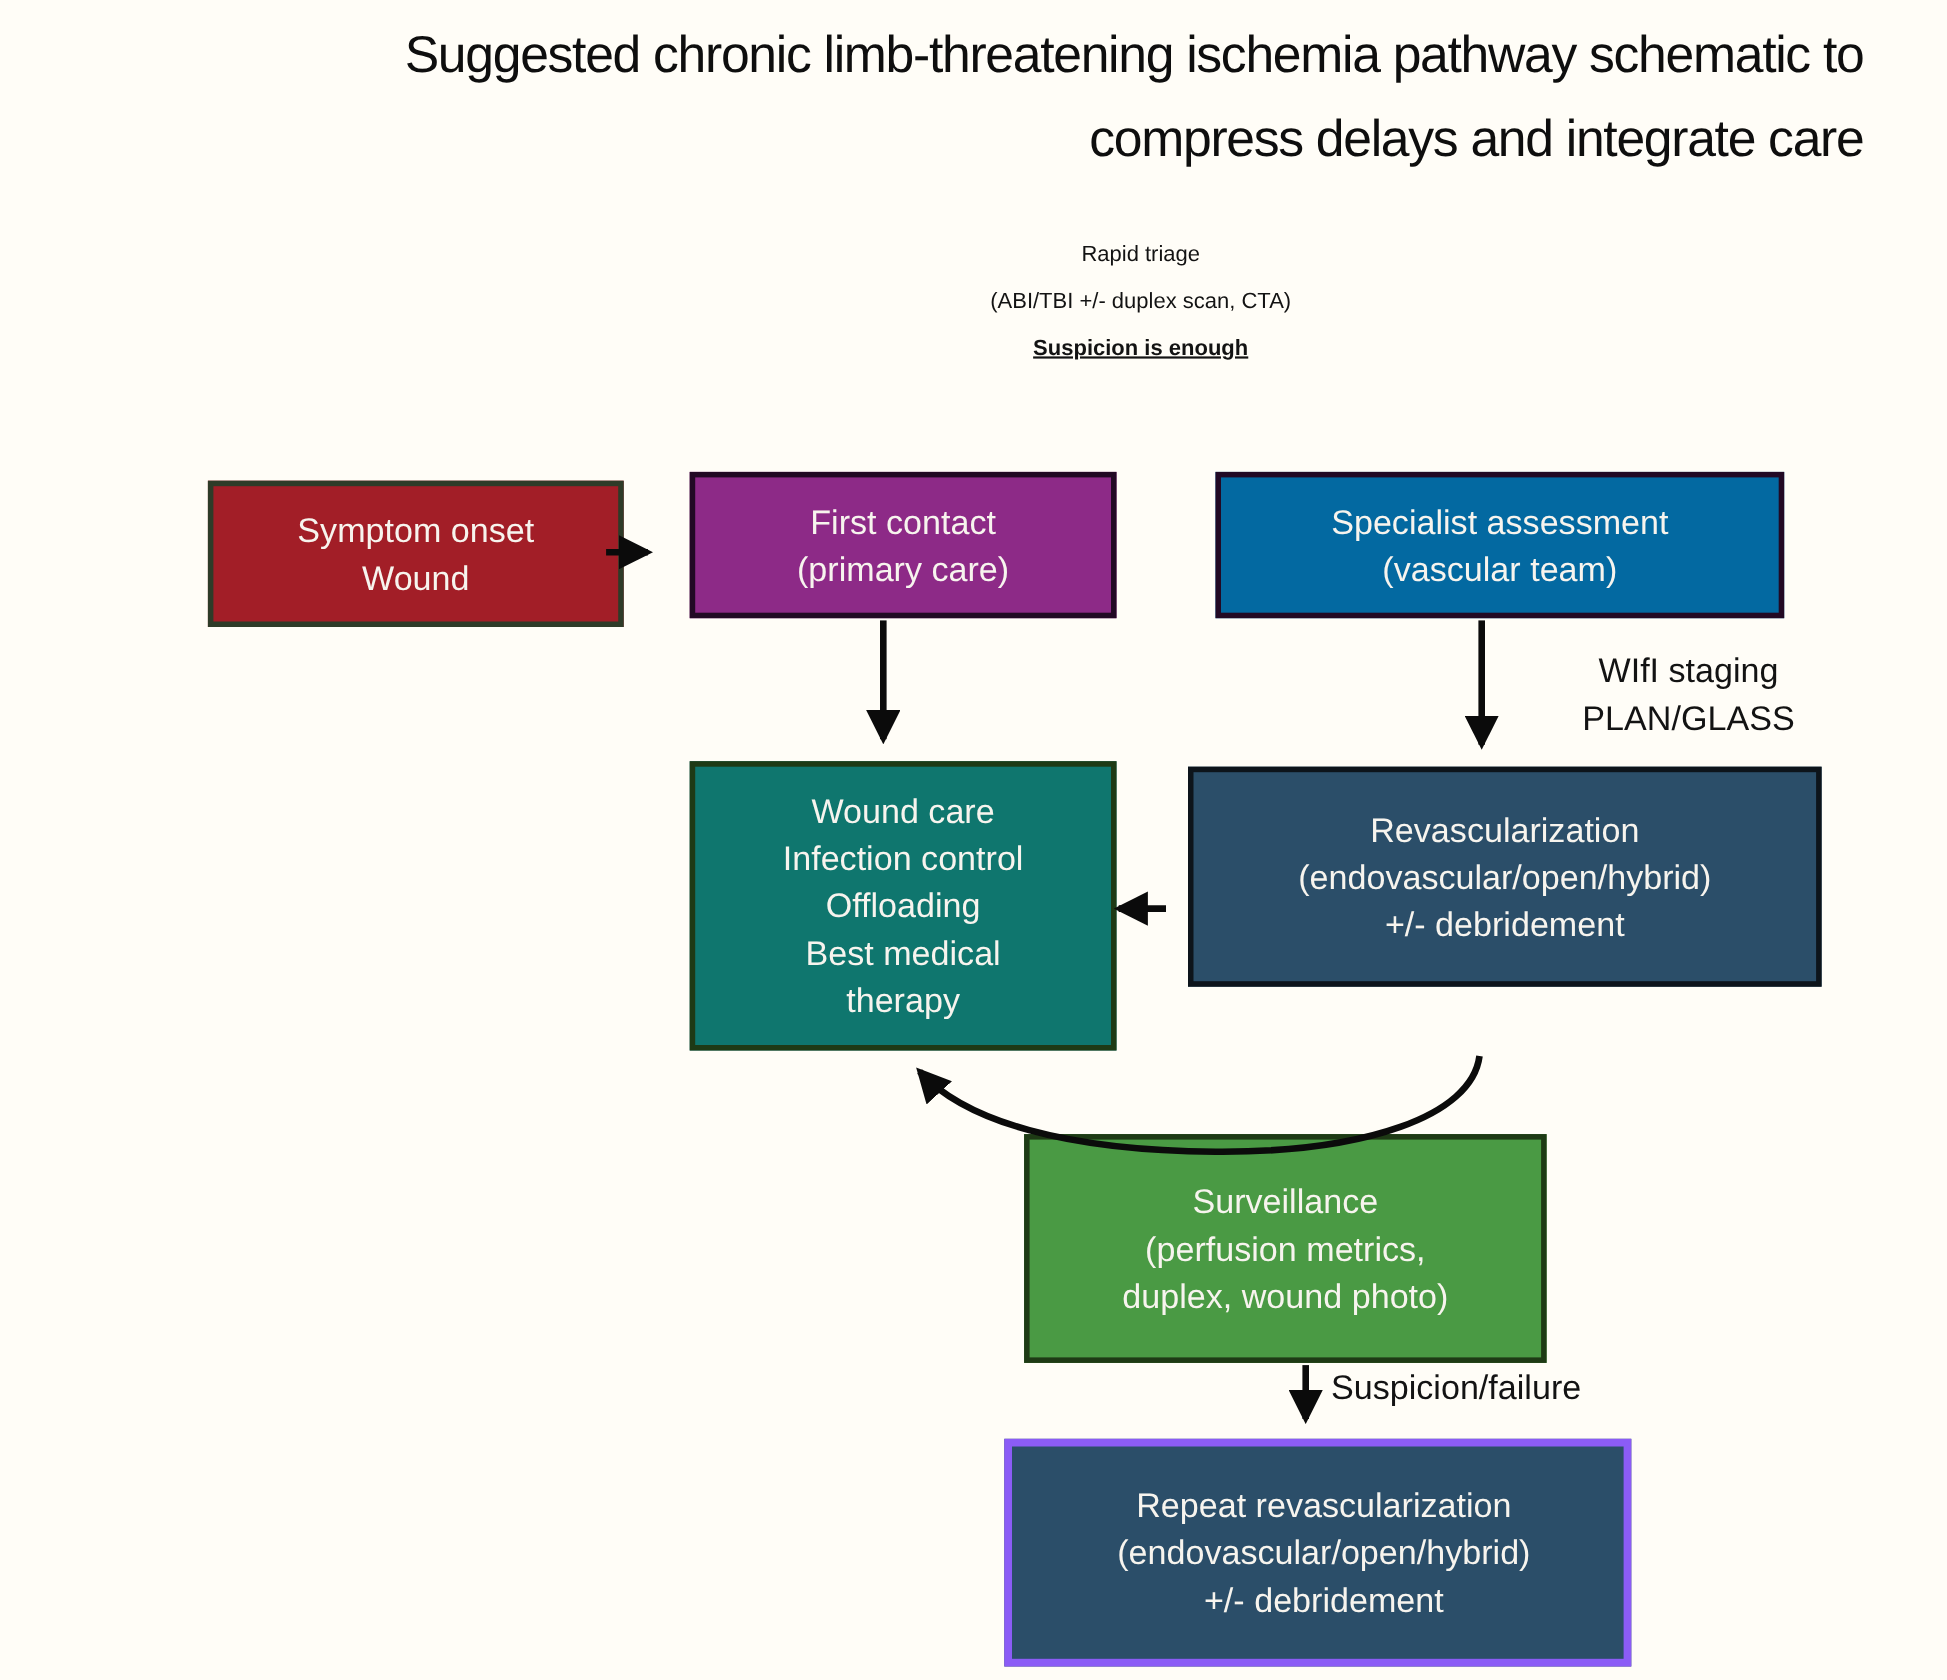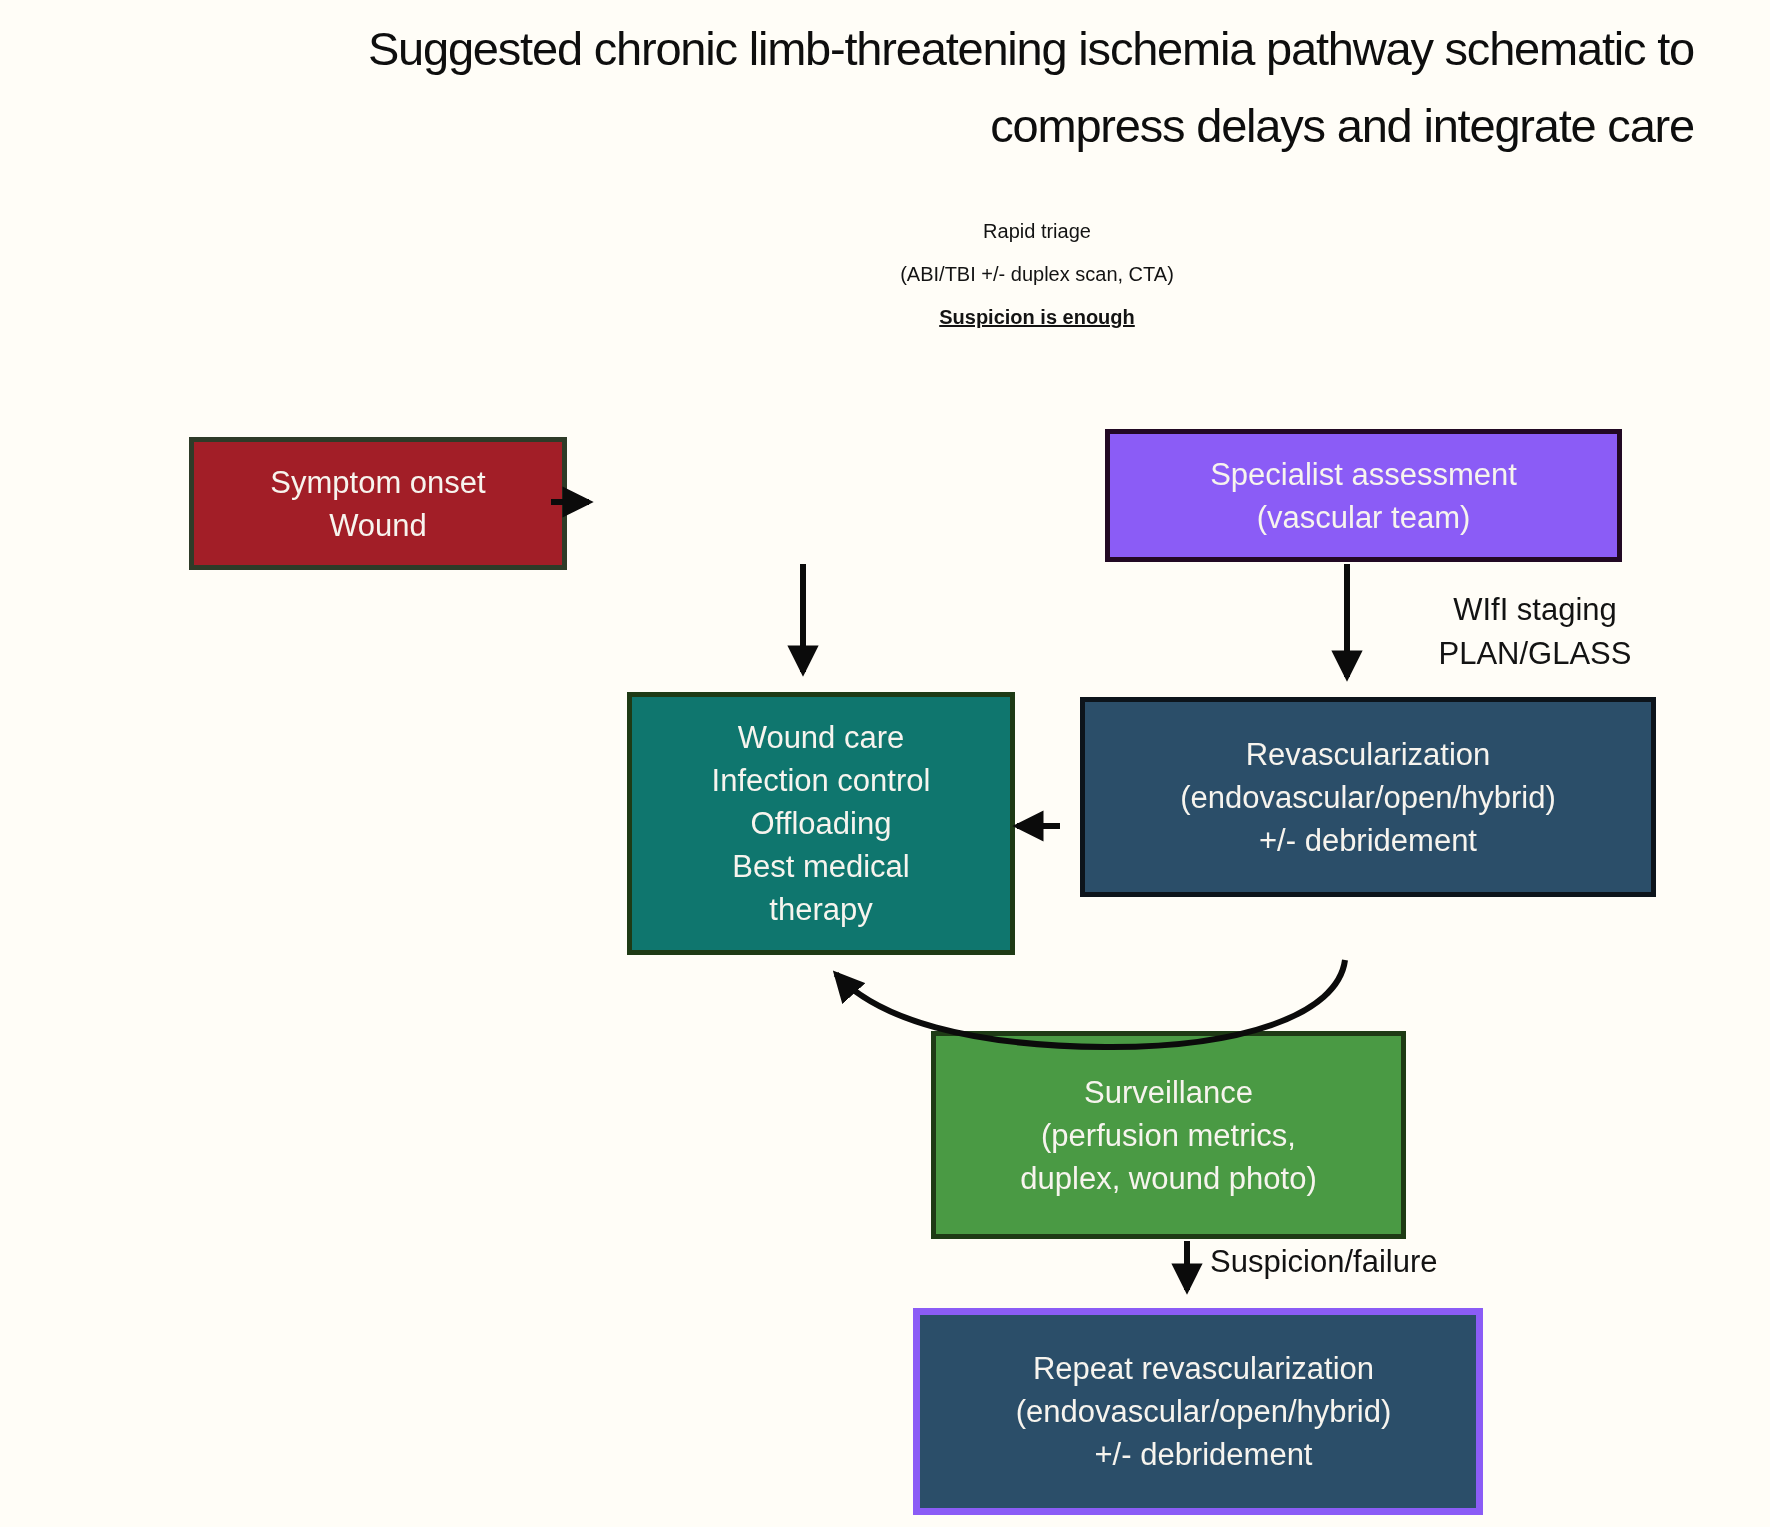--- a/index.html
+++ b/index.html
@@ -40,21 +40,21 @@
   .node-symptom-onset{
     left:171px;top:437px;width:378px;height:133px;
     background:#a21e27;border:5px solid #2e3b28;
   }
   .node-first-contact{
     left:609px;top:429px;width:388px;height:133px;
     background:#8d2a87;border:5px solid #220924;
   }
   .node-specialist{
     left:1087px;top:429px;width:517px;height:133px;
-    background:#8b5cf6;border:5px solid #220924;
+    background:#0369a1;border:5px solid #220924;
   }
   .node-wound-care{
     left:609px;top:692px;width:388px;height:263px;
     background:#0f766e;border:5px solid #1e3a15;
   }
   .node-revasc{
     left:1062px;top:697px;width:576px;height:200px;
     background:#2b4e69;border:5px solid #0d141b;
   }
   .node-surveillance{
@@ -89,20 +89,22 @@
 
   <div class="triage-note">
     <div>Rapid triage</div>
     <div>(ABI/TBI +/- duplex scan, CTA)</div>
     <div class="bold">Suspicion is enough</div>
   </div>
 
   <div class="node node-symptom-onset">Symptom onset
 Wound</div>
 
+  <div class="node node-first-contact">First contact
+(primary care)</div>
 
   <div class="node node-specialist">Specialist assessment
 (vascular team)</div>
 
   <div class="node node-wound-care">Wound care
 Infection control
 Offloading
 Best medical
 therapy</div>
 

